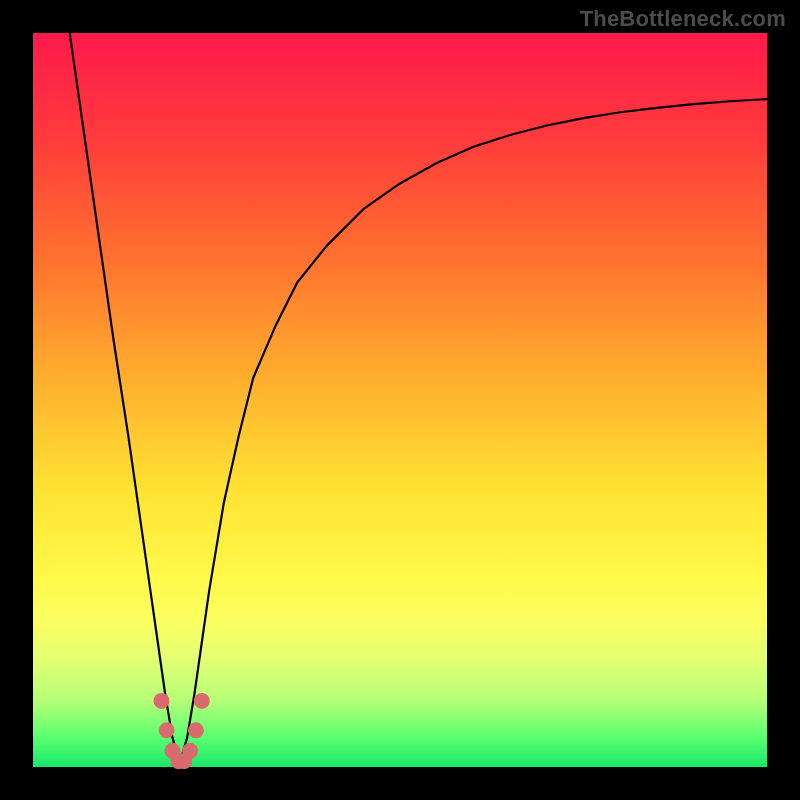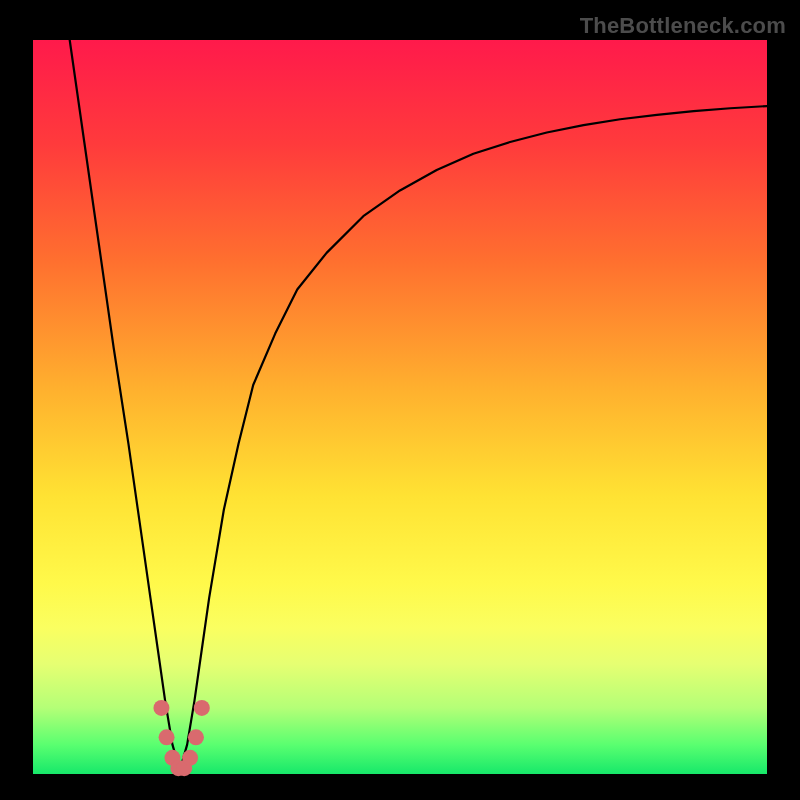--- a/index.html
+++ b/index.html
@@ -10,21 +10,20 @@
     background: #000;
     overflow: hidden;
   }
   .frame {
     position: absolute;
     left: 0;
     top: 0;
     width: 800px;
     height: 567px;
     background: #000;
-    margin-top: 7px;
   }
   .plot-area {
     position: absolute;
     left: 33px;
     top: 33px;
     width: 734px;
     height: 734px;
     
   }
   .watermark {

